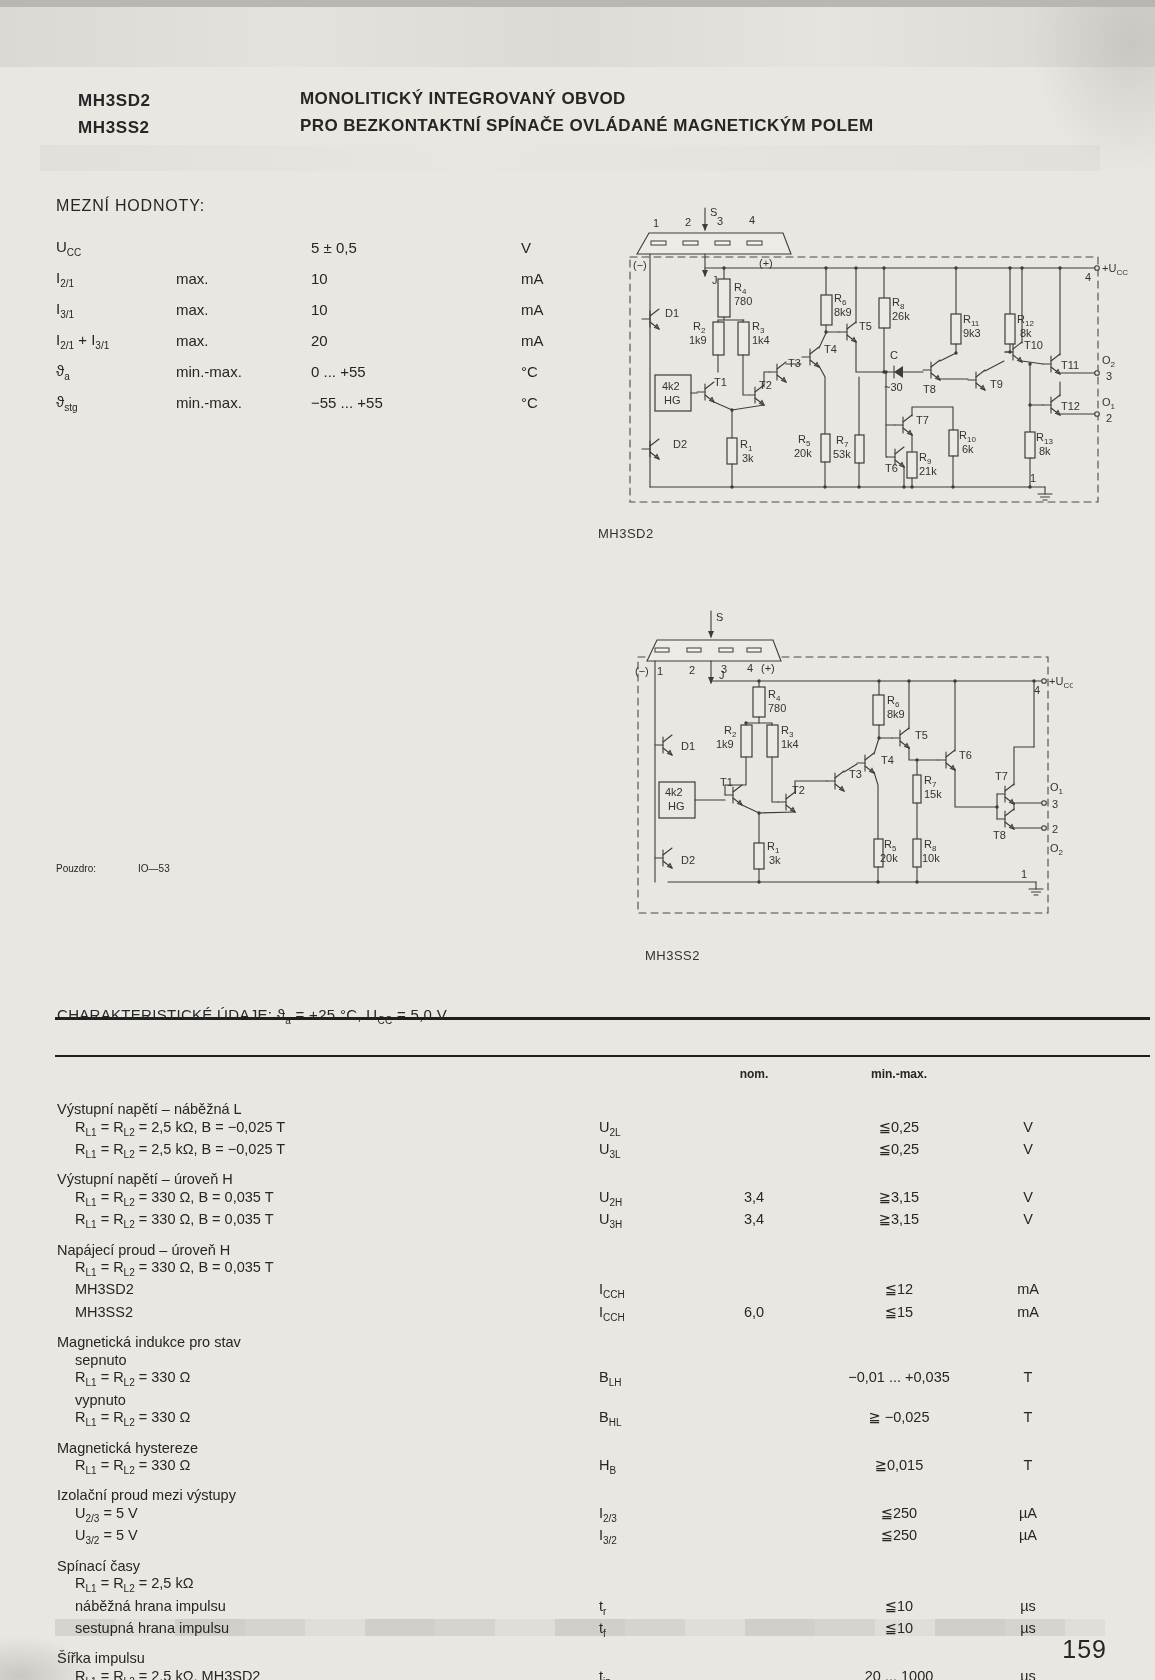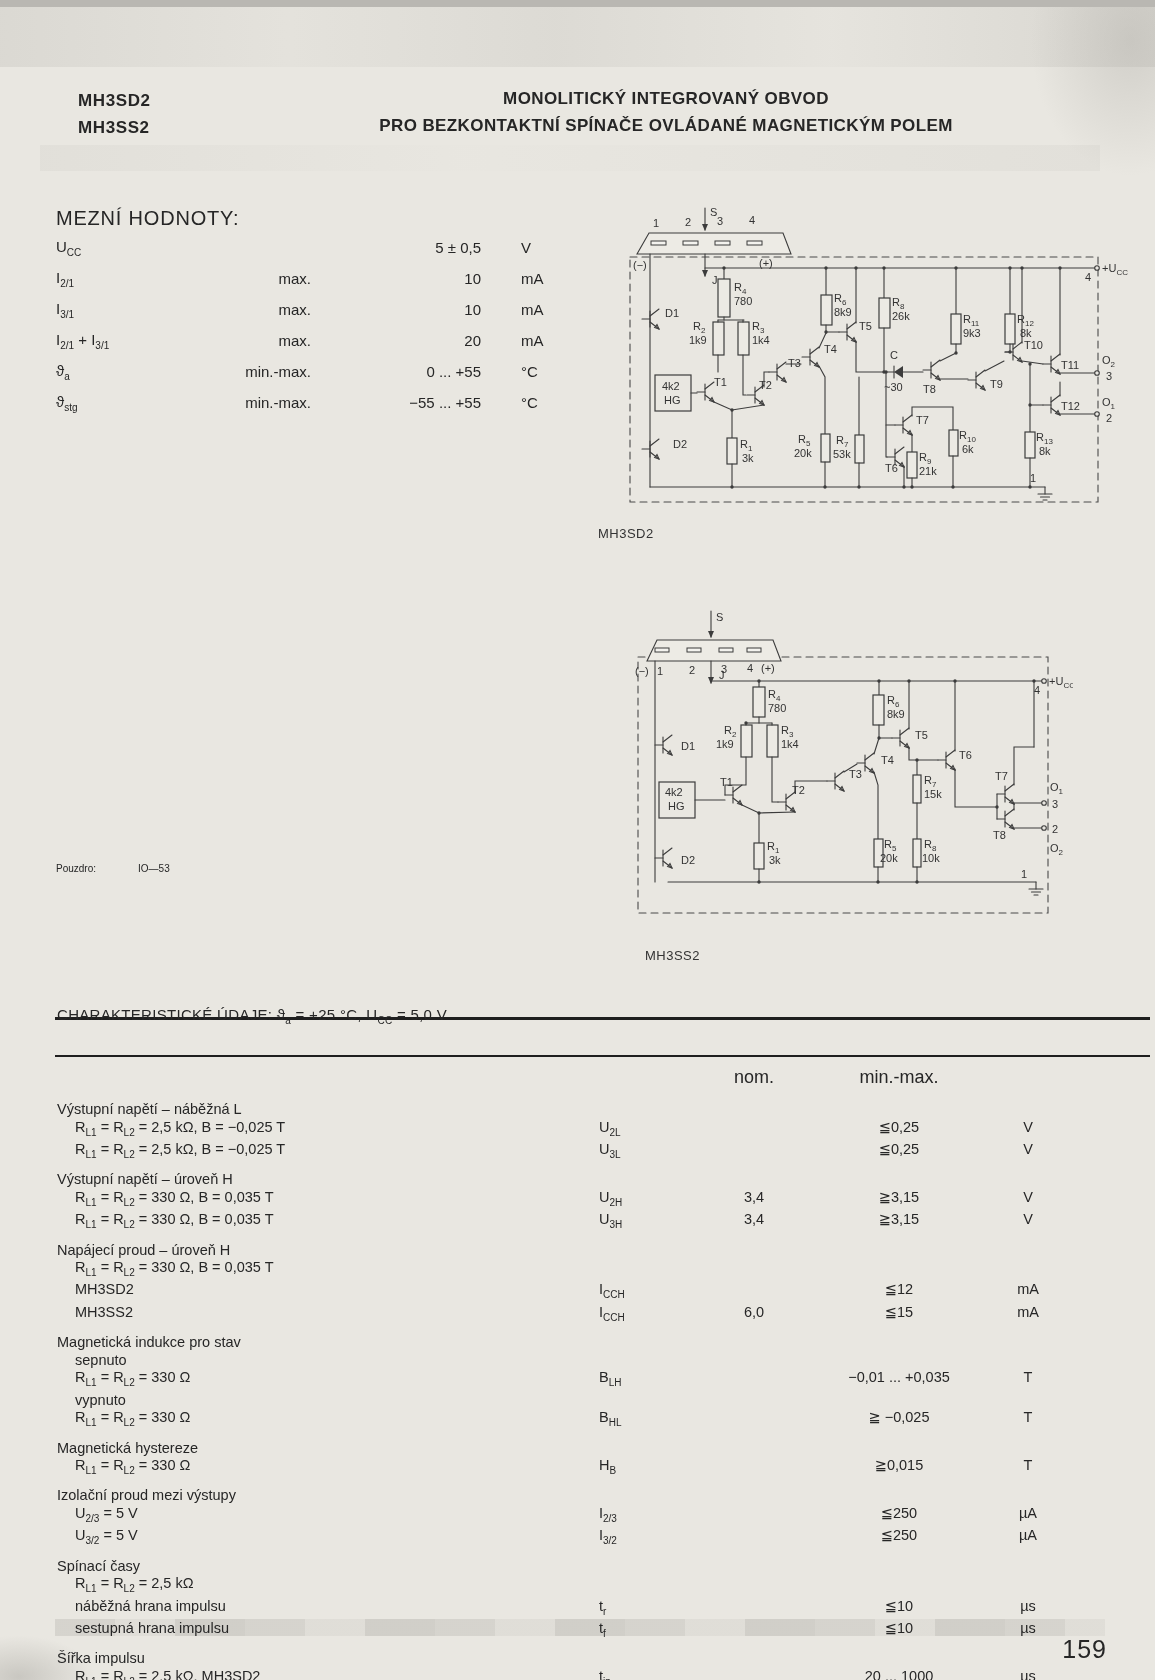--- a/index.html
+++ b/index.html
@@ -13,41 +13,41 @@
     background:linear-gradient(90deg,rgba(200,198,192,.45),rgba(226,224,218,.2) 40%,rgba(198,196,190,.4));opacity:.5}
   .smudge-right{left:1030px;top:0;width:125px;height:170px;
     background:radial-gradient(ellipse at 80% 20%,rgba(185,183,177,.5),transparent 70%)}
   .bottom-bar{left:55px;top:1612px;width:1050px;height:17px;
     background:repeating-linear-gradient(90deg,#c6c4be 0 60px,#d8d6d0 60px 120px,#bdbbb5 120px 190px);opacity:.55}
   .corner-blob{left:0;top:1628px;width:95px;height:52px;
     background:radial-gradient(ellipse at 20% 80%,rgba(180,178,172,.6),transparent 70%)}
 
   .partnos{position:absolute;left:78px;top:80px;font-size:17px;font-weight:bold;
            line-height:27px;letter-spacing:.6px}
-  .title{position:absolute;left:300px;top:78px;width:732px;text-align:center;
+  .title{position:absolute;left:300px;top:78px;width:732px;text-align:left;
          font-size:17px;font-weight:bold;line-height:27px;letter-spacing:.4px}
 
-  .limits-heading{position:absolute;left:56px;top:200px;font-size:20px;letter-spacing:.8px}
+  .limits-heading{position:absolute;left:56px;top:190px;font-size:16px;letter-spacing:.8px}
   .limits-table{position:absolute;left:56px;top:225px;width:540px;font-size:15px}
   .lrow{display:grid;grid-template-columns:120px 135px 170px 95px;height:31px;align-items:center}
-  .l-cond,.l-val{text-align:right}
+  .l-cond,.l-val{text-align:left}
   .l-unit{padding-left:40px}
   sub{font-size:10px}
 
   .sch{position:absolute}
   .caption{position:absolute;font-size:13px;letter-spacing:.5px;color:#333}
   .pouzdro{position:absolute;left:56px;top:856px;font-size:10px}
   .pouzdro .val{margin-left:42px}
 
   .rule{position:absolute;left:55px;width:1095px;background:#1f1f1f}
   .rule1{top:1010px;height:3px}
   .rule2{top:1048px;height:2px}
   .char-heading{position:absolute;left:57px;top:999px;font-size:15px;letter-spacing:.3px}
   .char-colheads{position:absolute;left:57px;top:1060px;width:1010px;display:grid;
-                 grid-template-columns:542px 100px 110px 180px 78px;font-weight:normal;font-size:18px}
+                 grid-template-columns:542px 100px 110px 180px 78px;font-weight:bold;font-size:12px}
   .ch-nom,.c-nom{text-align:center}
   .ch-mm,.c-mm{text-align:center}
   .c-unit{text-align:center}
   .char-table{position:absolute;left:57px;top:1086px;width:1010px;font-size:14.5px}
   .crow{display:grid;grid-template-columns:542px 100px 110px 180px 78px;line-height:17.5px}
   .crow.g{margin-top:8px}
   .crow .c-desc{padding-left:18px}
   .crow.g .c-desc{padding-left:0}
 
   .pageno{position:absolute;right:48px;top:1628px;font-size:25px;letter-spacing:1px}

